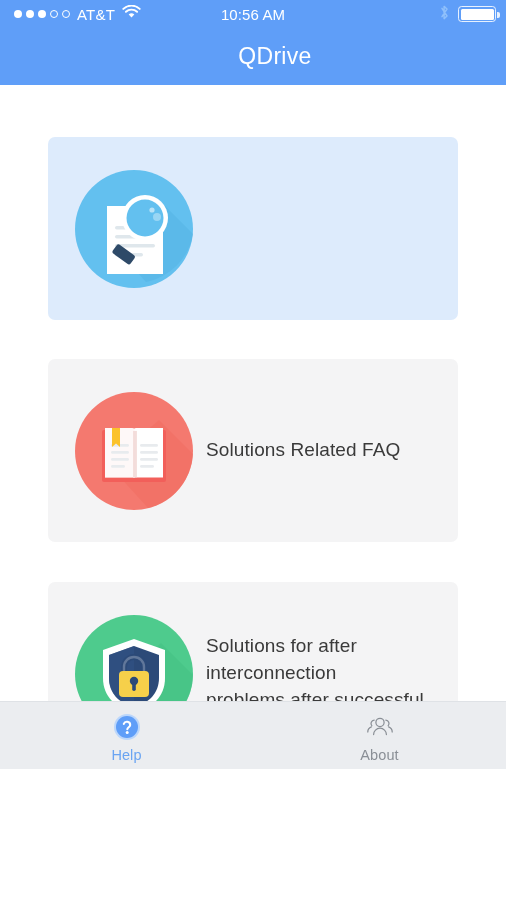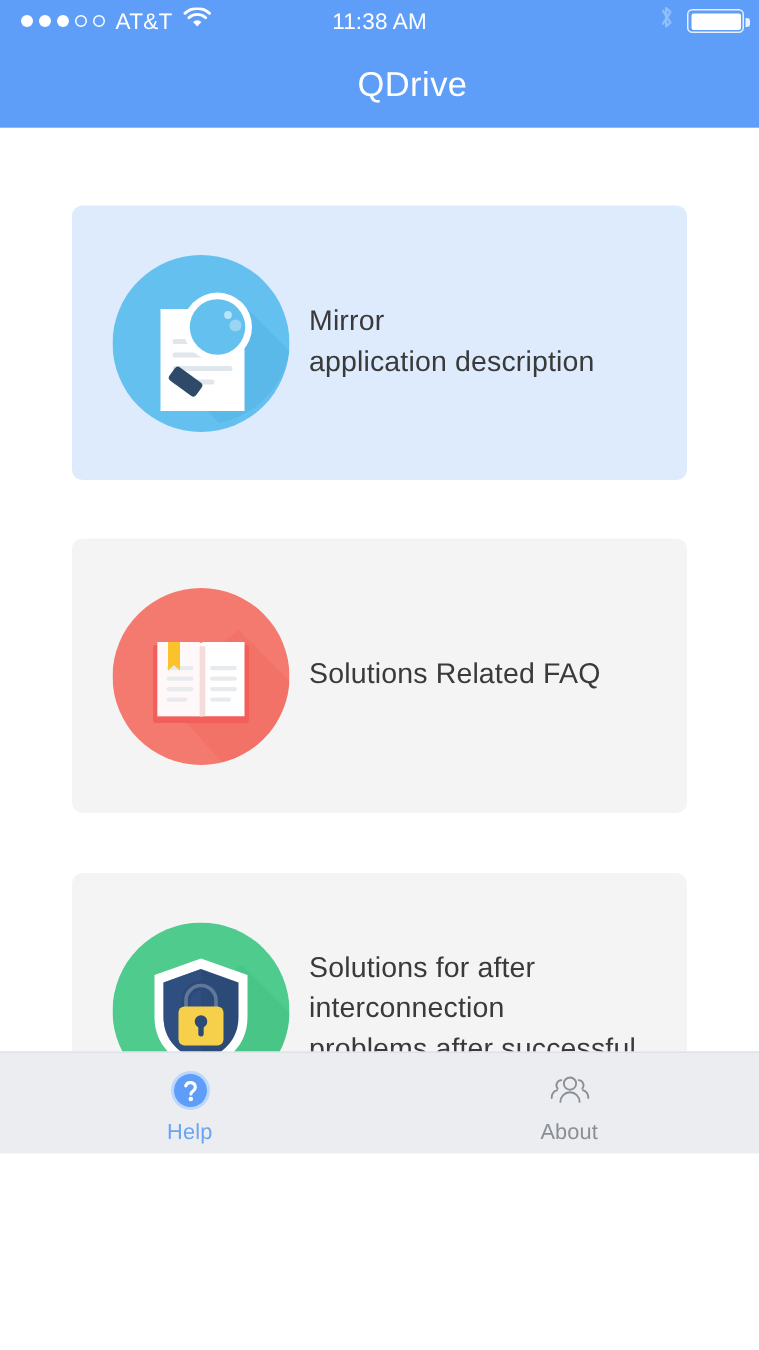--- a/index.html
+++ b/index.html
@@ -2,21 +2,21 @@
 <html><head>
 <meta charset="utf-8">
 <style>
   * { margin:0; padding:0; box-sizing:border-box; }
   html, body {
     width:506px; height:900px;
     background:#ffffff;
     font-family:"Liberation Sans", sans-serif;
     overflow:hidden;
   }
-  .phone { position:relative; width:506px; height:769px; background:#701a75; }
+  .phone { position:relative; width:506px; height:769px; background:#be185d; }
 
   
   .statusbar {
     position:absolute; left:0; top:0; width:506px; height:28px;
     background:#5f9ef8;
     display:flex; align-items:center;
     color:#ffffff;
   }
   .sb-left { position:absolute; left:14px; display:flex; align-items:center; gap:7px; }
   .dots { display:flex; align-items:center; gap:4px; }
@@ -102,21 +102,21 @@
       </div>
       <span class="carrier">AT&amp;T</span>
       <span class="wifi-ic">
         <svg width="19" height="14" viewBox="0 0 19 14">
           <path d="M9.5 12.6 6.7 9.6a4.1 4.1 0 0 1 5.6 0z" fill="#fff"></path>
           <path d="M3.9 6.8a8.2 8.2 0 0 1 11.2 0" stroke="#fff" stroke-width="1.9" fill="none" stroke-linecap="round"></path>
           <path d="M1.3 3.9a12 12 0 0 1 16.4 0" stroke="#fff" stroke-width="1.9" fill="none" stroke-linecap="round"></path>
         </svg>
       </span>
     </div>
-    <div class="sb-center">11:38 AM</div>
+    <div class="sb-center">10:56 AM</div>
     <div class="sb-right">
       <span>
         <svg width="11" height="17" viewBox="0 0 11 17">
           <path d="M3 4.3 8 12l-2.9 2.6V2.4L8 5 3 12.7" stroke="#8fc0fb" stroke-width="1.5" fill="none" stroke-linejoin="round" stroke-linecap="round"></path>
         </svg>
       </span>
       <span class="batt">
           <i></i>
         </span>
     </div>
@@ -140,24 +140,20 @@
             <rect x="40" y="65" width="40" height="3.4" rx="1.7"></rect>
             <rect x="40" y="74" width="40" height="3.4" rx="1.7"></rect>
             <rect x="40" y="83" width="28" height="3.4" rx="1.7"></rect>
           </g>
           <rect x="38" y="79" width="22" height="11" rx="2.5" fill="#2e4a68" transform="rotate(36 49 84)"></rect>
           <circle cx="70" cy="48" r="23" fill="#ffffff"></circle>
           <circle cx="70" cy="48" r="18.5" fill="#63c0ef"></circle>
           <circle cx="77" cy="40" r="2.6" fill="#ffffff" opacity=".55"></circle>
           <circle cx="82" cy="47" r="4" fill="#ffffff" opacity=".35"></circle>
         </svg>
-      </div>
-      <div class="card-text">
-        <span class="ln">Mirror</span>
-        <span class="ln">application description</span>
       </div>
     </div>
 
     <div class="card card-2">
       <div class="icon-wrap">
         <svg width="118" height="118" viewBox="0 0 118 118">
           <circle cx="59" cy="59" r="59" fill="#f4796f"></circle>
           <path d="M118 62 84 28 33 72l40 44a59 59 0 0 0 45-54z" fill="#ef6b60" opacity=".5"></path>
           <rect x="27" y="38" width="64" height="52" rx="2" fill="#f25f5a"></rect>
           <path d="M30 36h27c1.6 0 2.9 1.3 2.9 2.9v46.6H30z" fill="#ffffff"></path>

